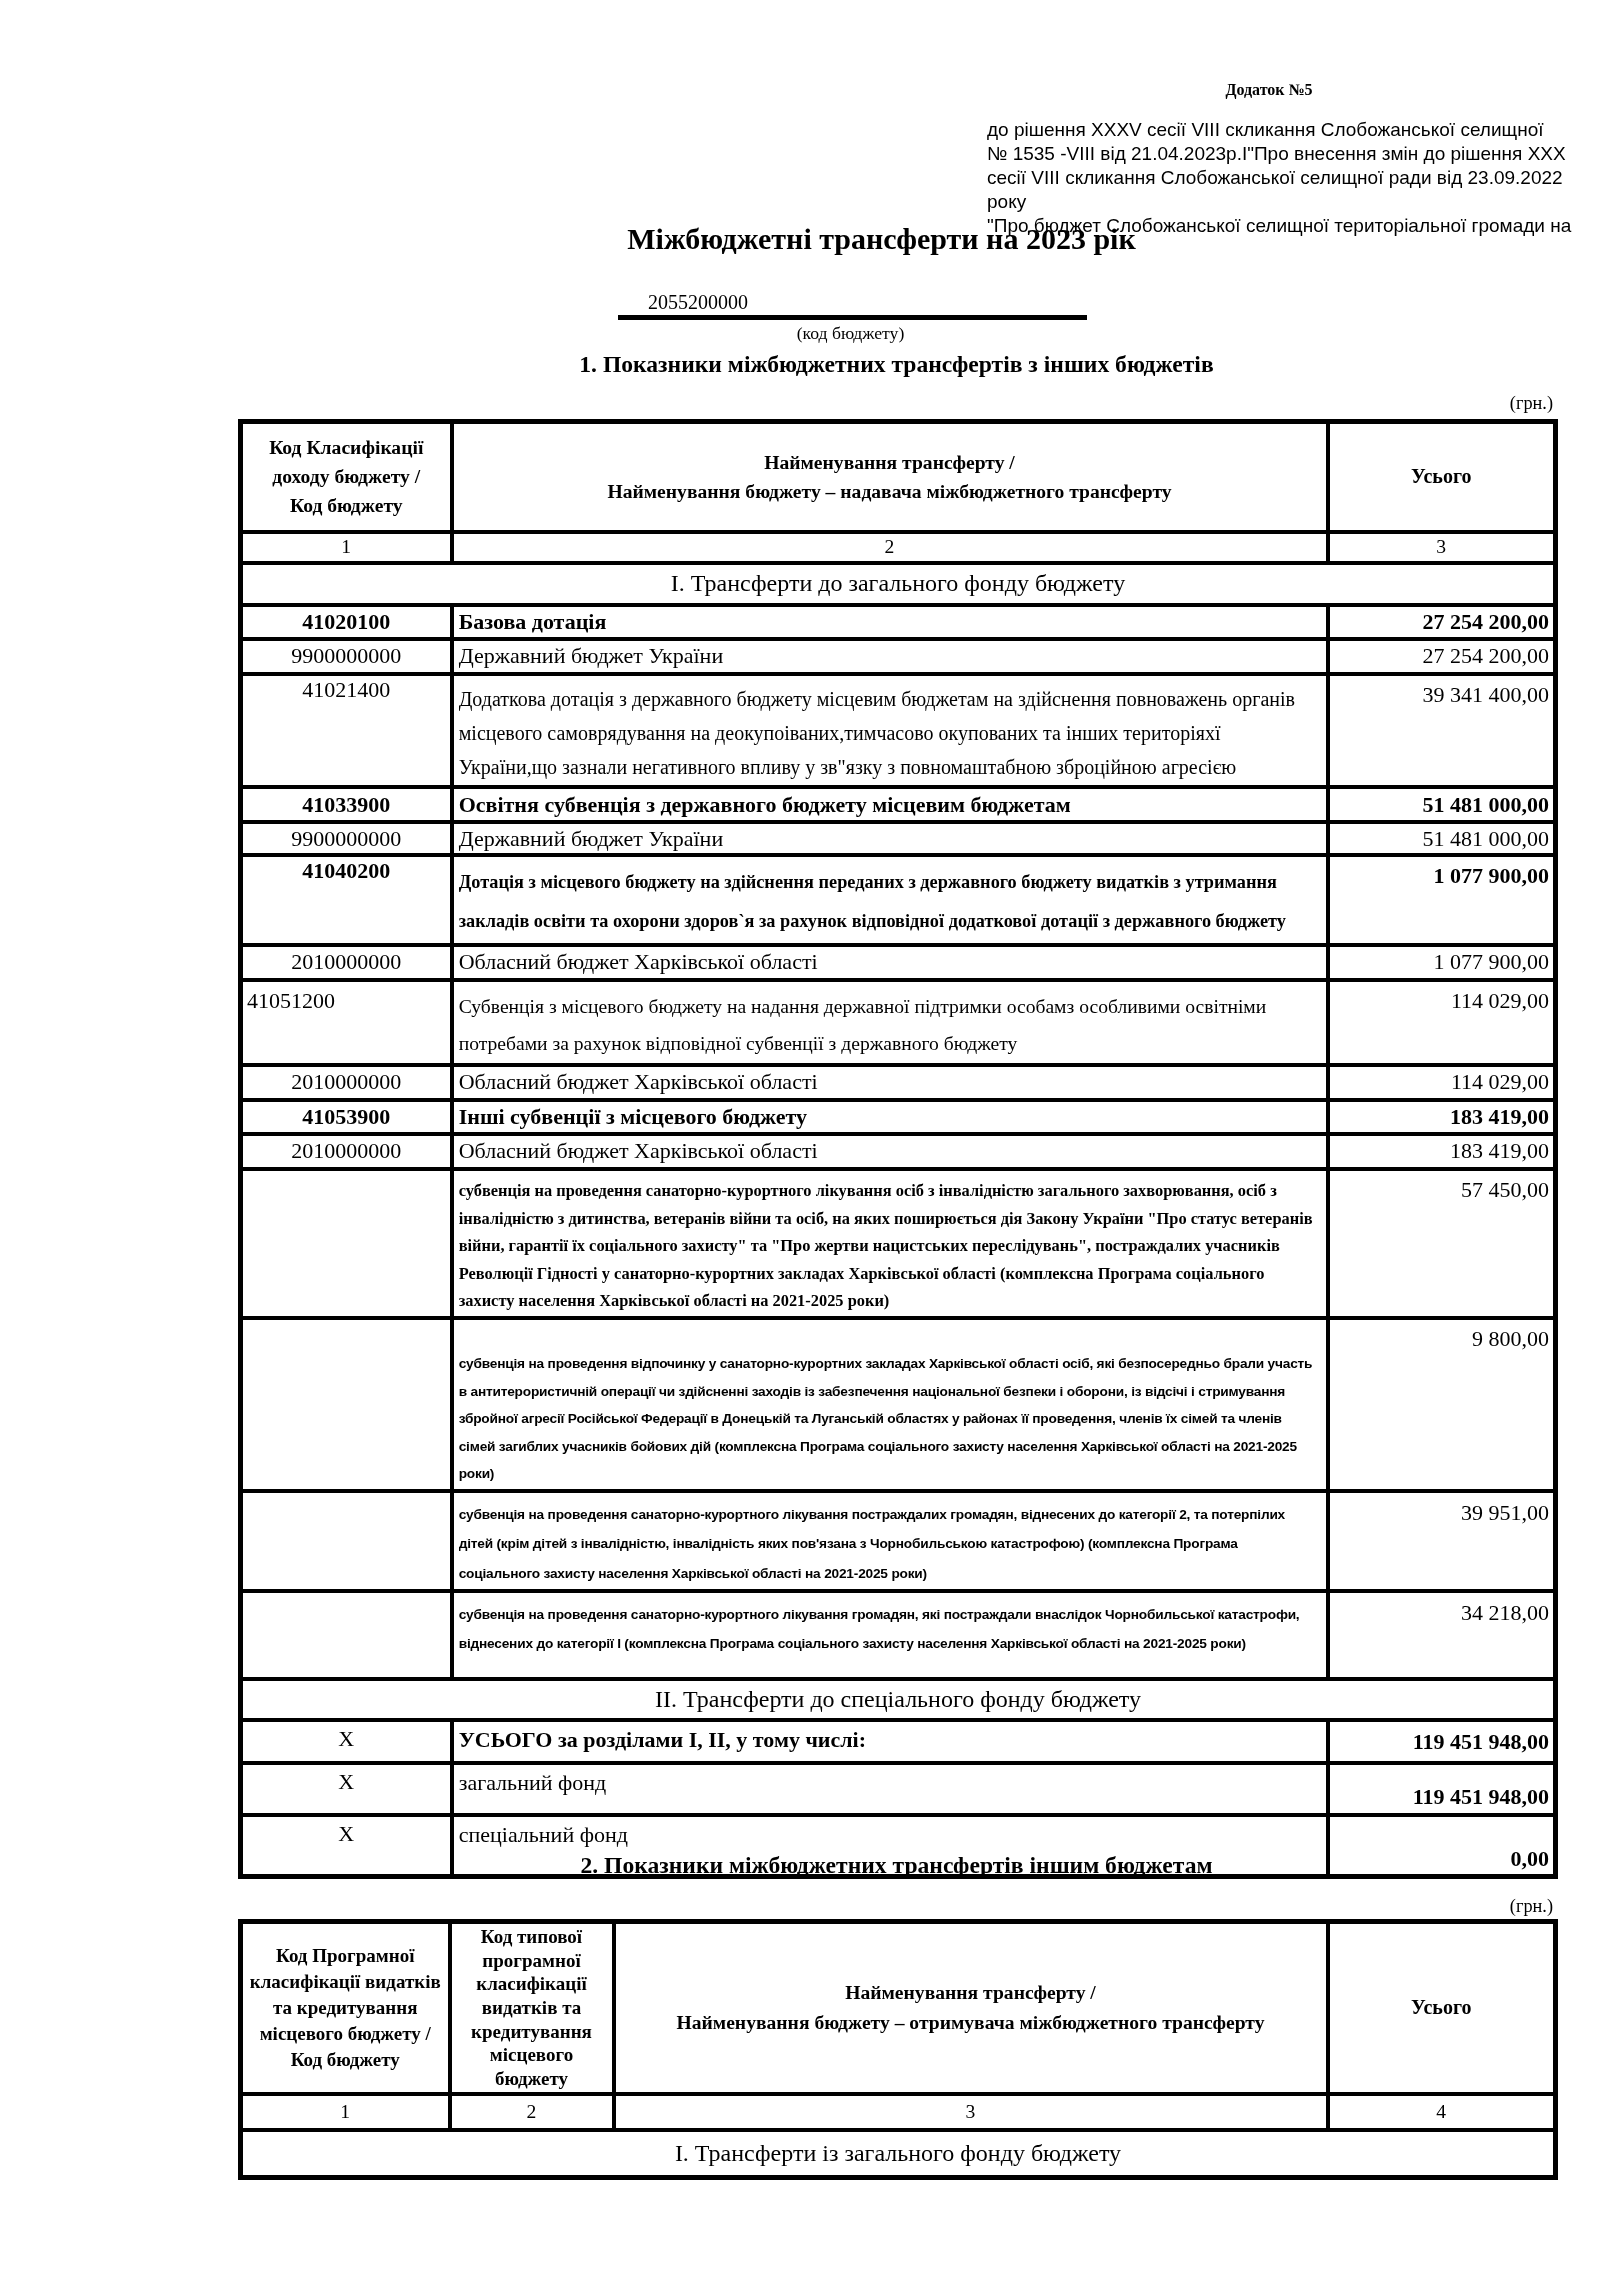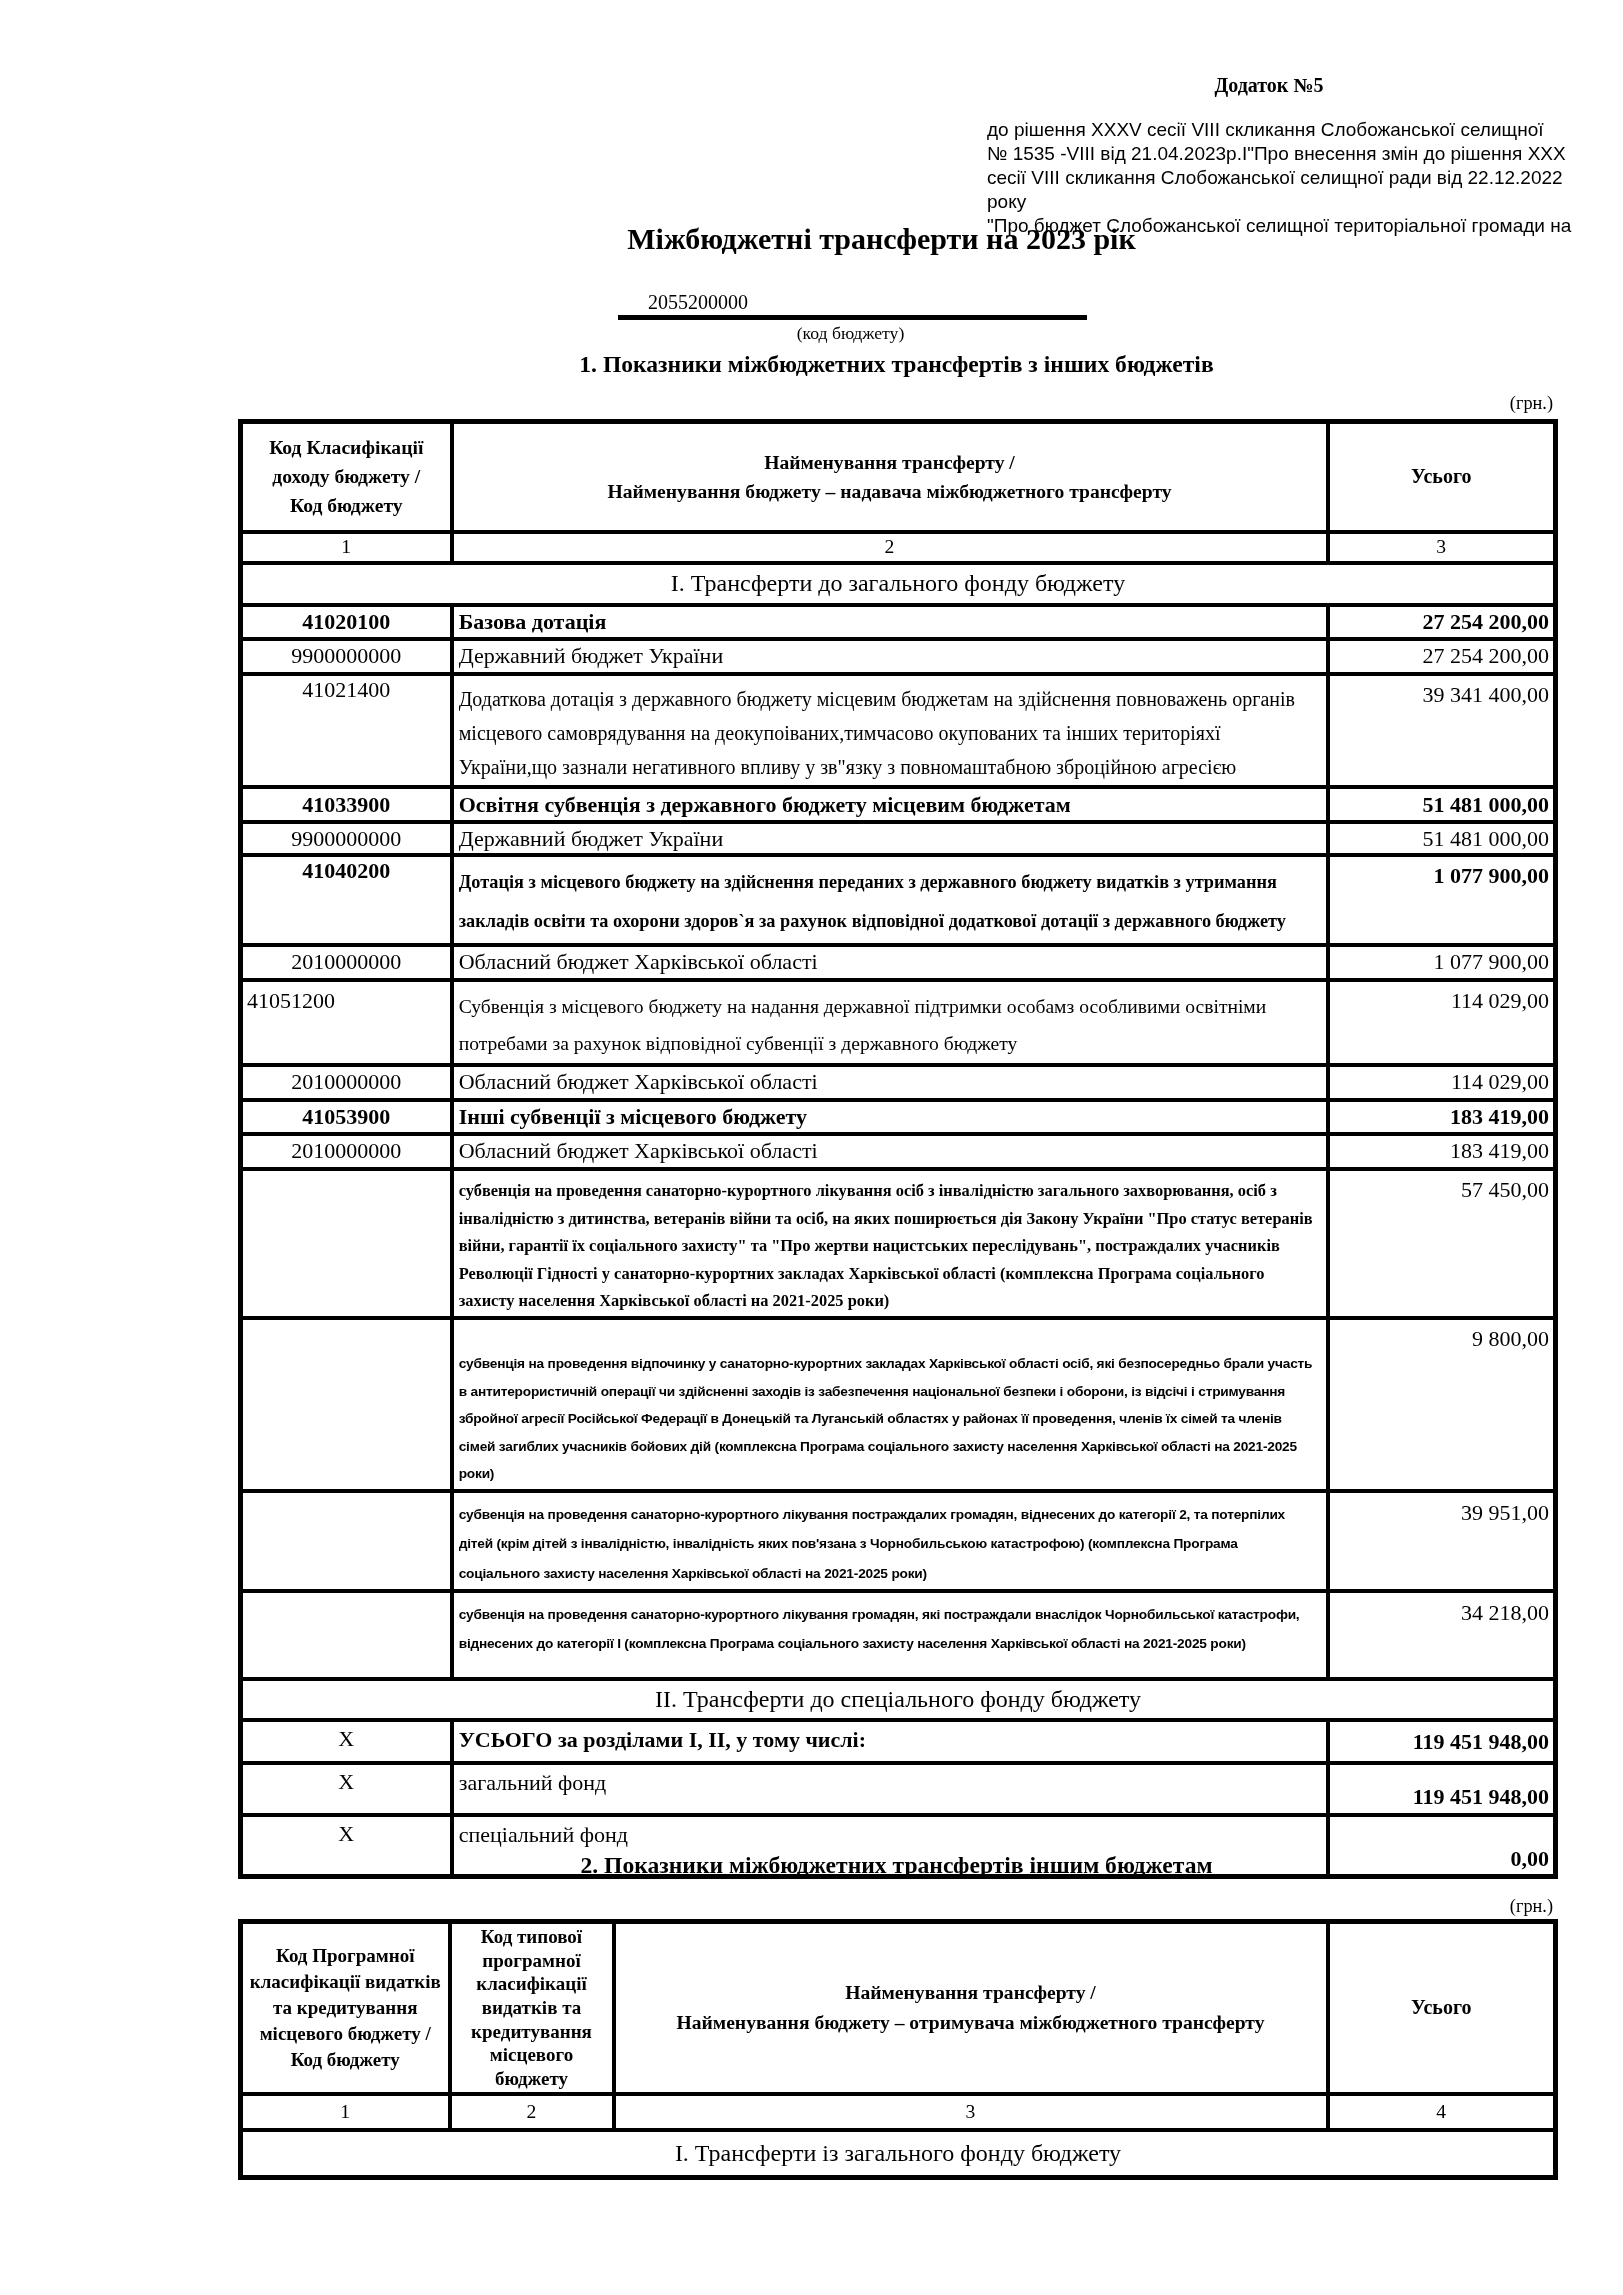--- a/index.html
+++ b/index.html
@@ -3,22 +3,22 @@
 <meta charset="utf-8">
 <style>
   html,body { margin:0; padding:0; background:#888; }
   .page {
     position:relative; width:1623px; height:2295px; background:#ffffff;
     font-family:"Liberation Serif", serif; color:#000;
   }
   .abs { position:absolute; }
 
   
-  .appendix-title { left:1112px; top:74px; width:314px; text-align:center;
-    font-size:20px; font-weight:bold; }
+  .appendix-title { left:1112px; top:81px; width:314px; text-align:center;
+    font-size:16px; font-weight:bold; }
   .appendix-lines { left:987px; top:118px; width:615px;
     font-family:"Liberation Sans", sans-serif; font-size:19px; line-height:24px;
     font-weight:normal; }
 
   .doc-title { left:226px; top:222px; width:1311px; text-align:center;
     font-size:30px; font-weight:bold; }
 
   .budget-code { left:648px; top:291px; width:471px; font-size:20px; }
   .code-underline { left:618px; top:315px; width:469px; height:4.6px; background:#000; }
   .code-label { left:615px; top:323px; width:471px; text-align:center; font-size:17.7px; }
@@ -71,21 +71,21 @@
 </style>
 </head>
 <body>
 
 <div class="page">
 
   <div class="abs appendix-title">Додаток №5</div>
   <div class="abs appendix-lines">
     <div>до рішення XXXV  сесії VIII скликання    Слобожанської селищної</div>
     <div>№  1535   -VIII від    21.04.2023р.І"Про  внесення  змін до рішення XXX</div>
-    <div>сесії  VIII скликання Слобожанської селищної ради від 22.12.2022 року</div>
+    <div>сесії  VIII скликання Слобожанської селищної ради від 23.09.2022 року</div>
     <div>"Про бюджет Слобожанської селищної територіальної громади на</div>
   </div>
 
   <div class="abs doc-title">Міжбюджетні трансферти на 2023 рік</div>
 
   <div class="abs budget-code">2055200000</div>
   <div class="abs code-underline"></div>
   <div class="abs code-label">(код бюджету)</div>
 
   <div class="abs h1-heading">1. Показники міжбюджетних трансфертів з інших бюджетів</div>

